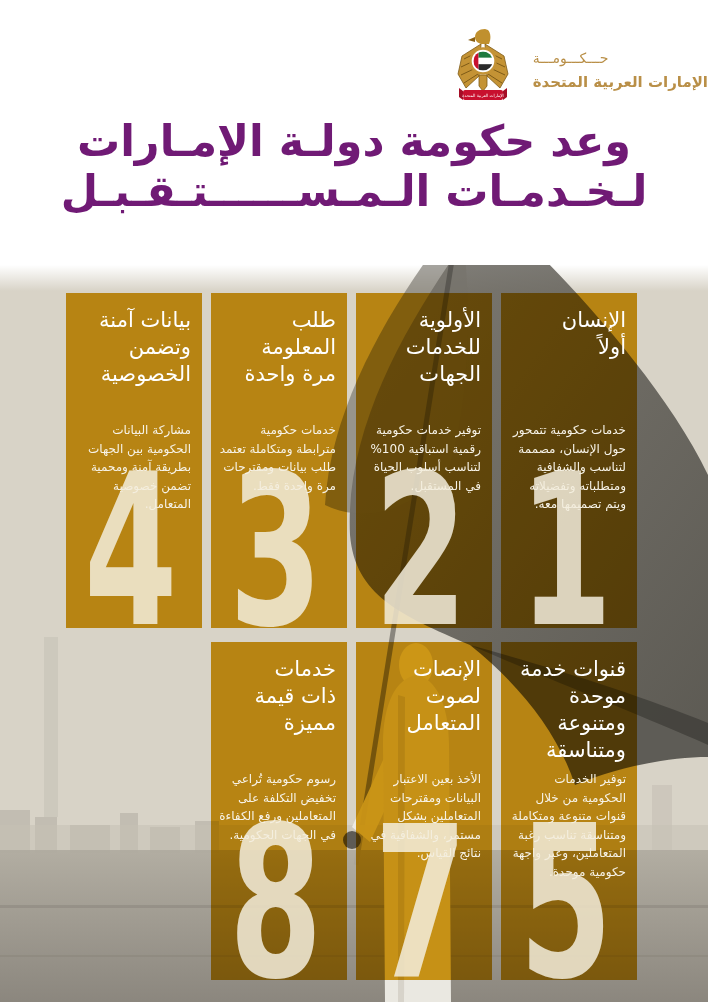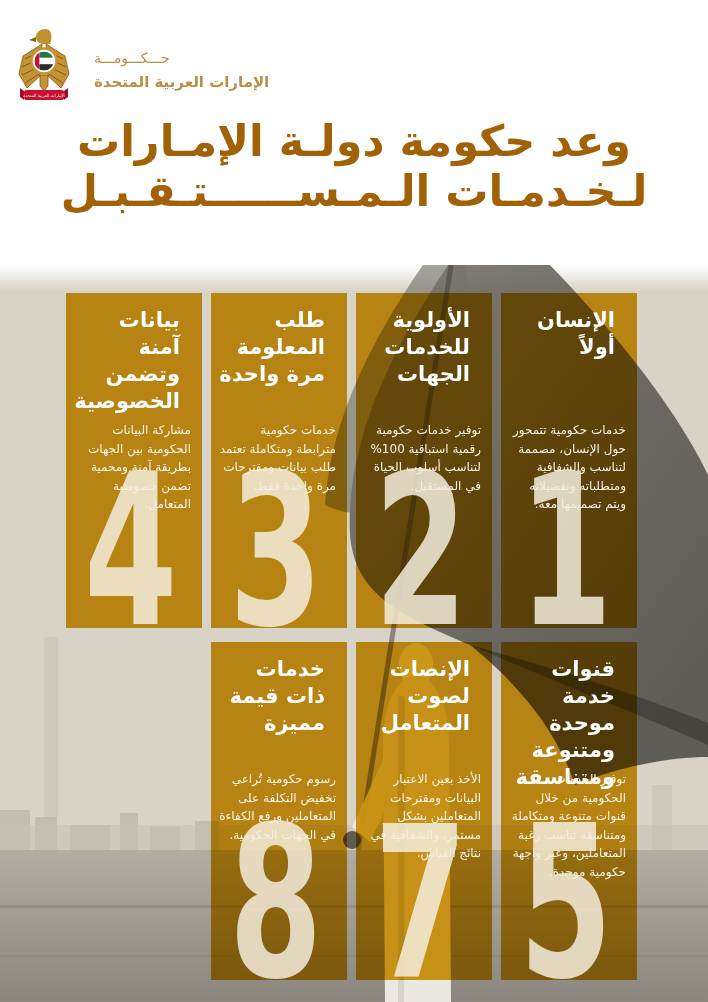--- a/index.html
+++ b/index.html
@@ -21,49 +21,49 @@
   }
   .photo::before{
     content:""; position:absolute; left:0; top:0; right:0; height:26px;
     background:linear-gradient(#ffffff, rgba(255,255,255,0));
   }
   .photo svg { position:absolute; left:0; top:0; }
 
   
   .logo-row{
     position:absolute; top:28px; left:16px; right:0;
-    display:flex; justify-content:flex-start; align-items:center; gap:22px;
+    display:flex; justify-content:flex-end; align-items:center; gap:22px;
   }
   .logo-text{ color:#B98F47; text-align:left; }
   .logo-text .l1{ font-size:14px; margin-bottom:7px; letter-spacing:0; }
   .logo-text .l2{ font-size:15px; font-weight:bold; }
 
   .main-title{
     position:absolute; top:116px; left:30px; right:30px;
-    text-align:center; color:#a16207; font-weight:bold;
+    text-align:center; color:#701a75; font-weight:bold;
     font-size:43px; line-height:1.17;
   }
   .main-title div{ white-space:nowrap; }
 
   
   .grid{
     position:absolute; top:293px; right:71px;
     display:grid; direction:rtl;
     grid-template-columns:repeat(4,136px);
     grid-template-rows:335px 338px;
     column-gap:9px; row-gap:14px;
   }
   .card{ position:relative; }
   .card::before{
     content:""; position:absolute; inset:0;
     background:#D8A018; mix-blend-mode:multiply;
   }
   .card-title{
     position:relative; direction:rtl; text-align:right; white-space:pre-line;
-    padding:14px 22px 0 6px; color:#FFFFFF; font-weight:bold;
+    padding:14px 11px 0 6px; color:#FFFFFF; font-weight:normal;
     font-size:21px; line-height:1.28;
   }
   .card-desc{
     position:absolute; top:128px; right:11px; left:7px;
     direction:rtl; text-align:right; color:#F7F3E8;
     font-size:12px; line-height:1.55;
   }
   .card-number{
     position:absolute; bottom:-2px; left:0; right:0; text-align:center;
     font-size:210px; line-height:0.75; font-weight:bold;

